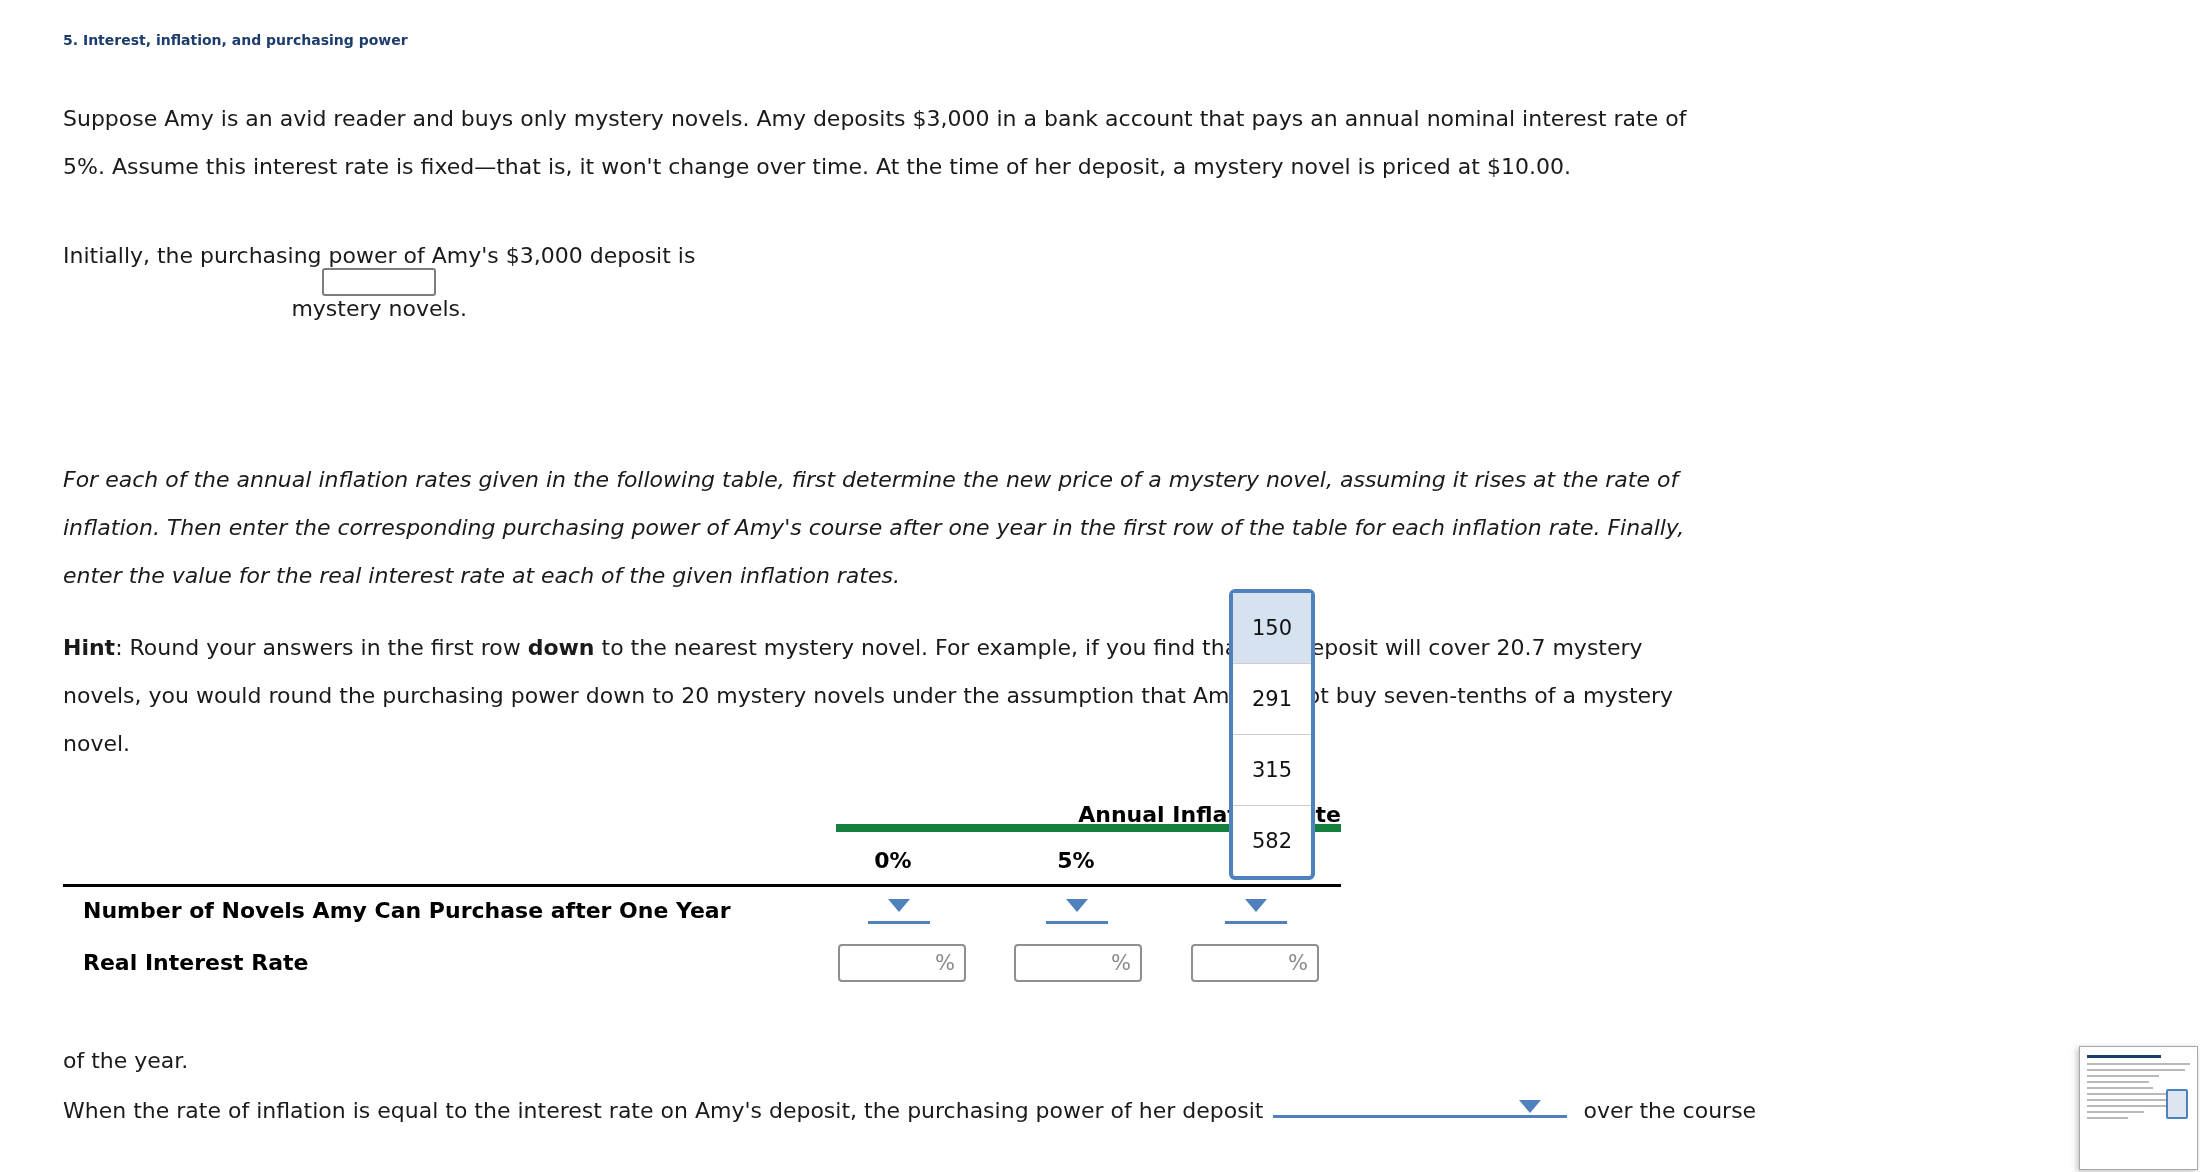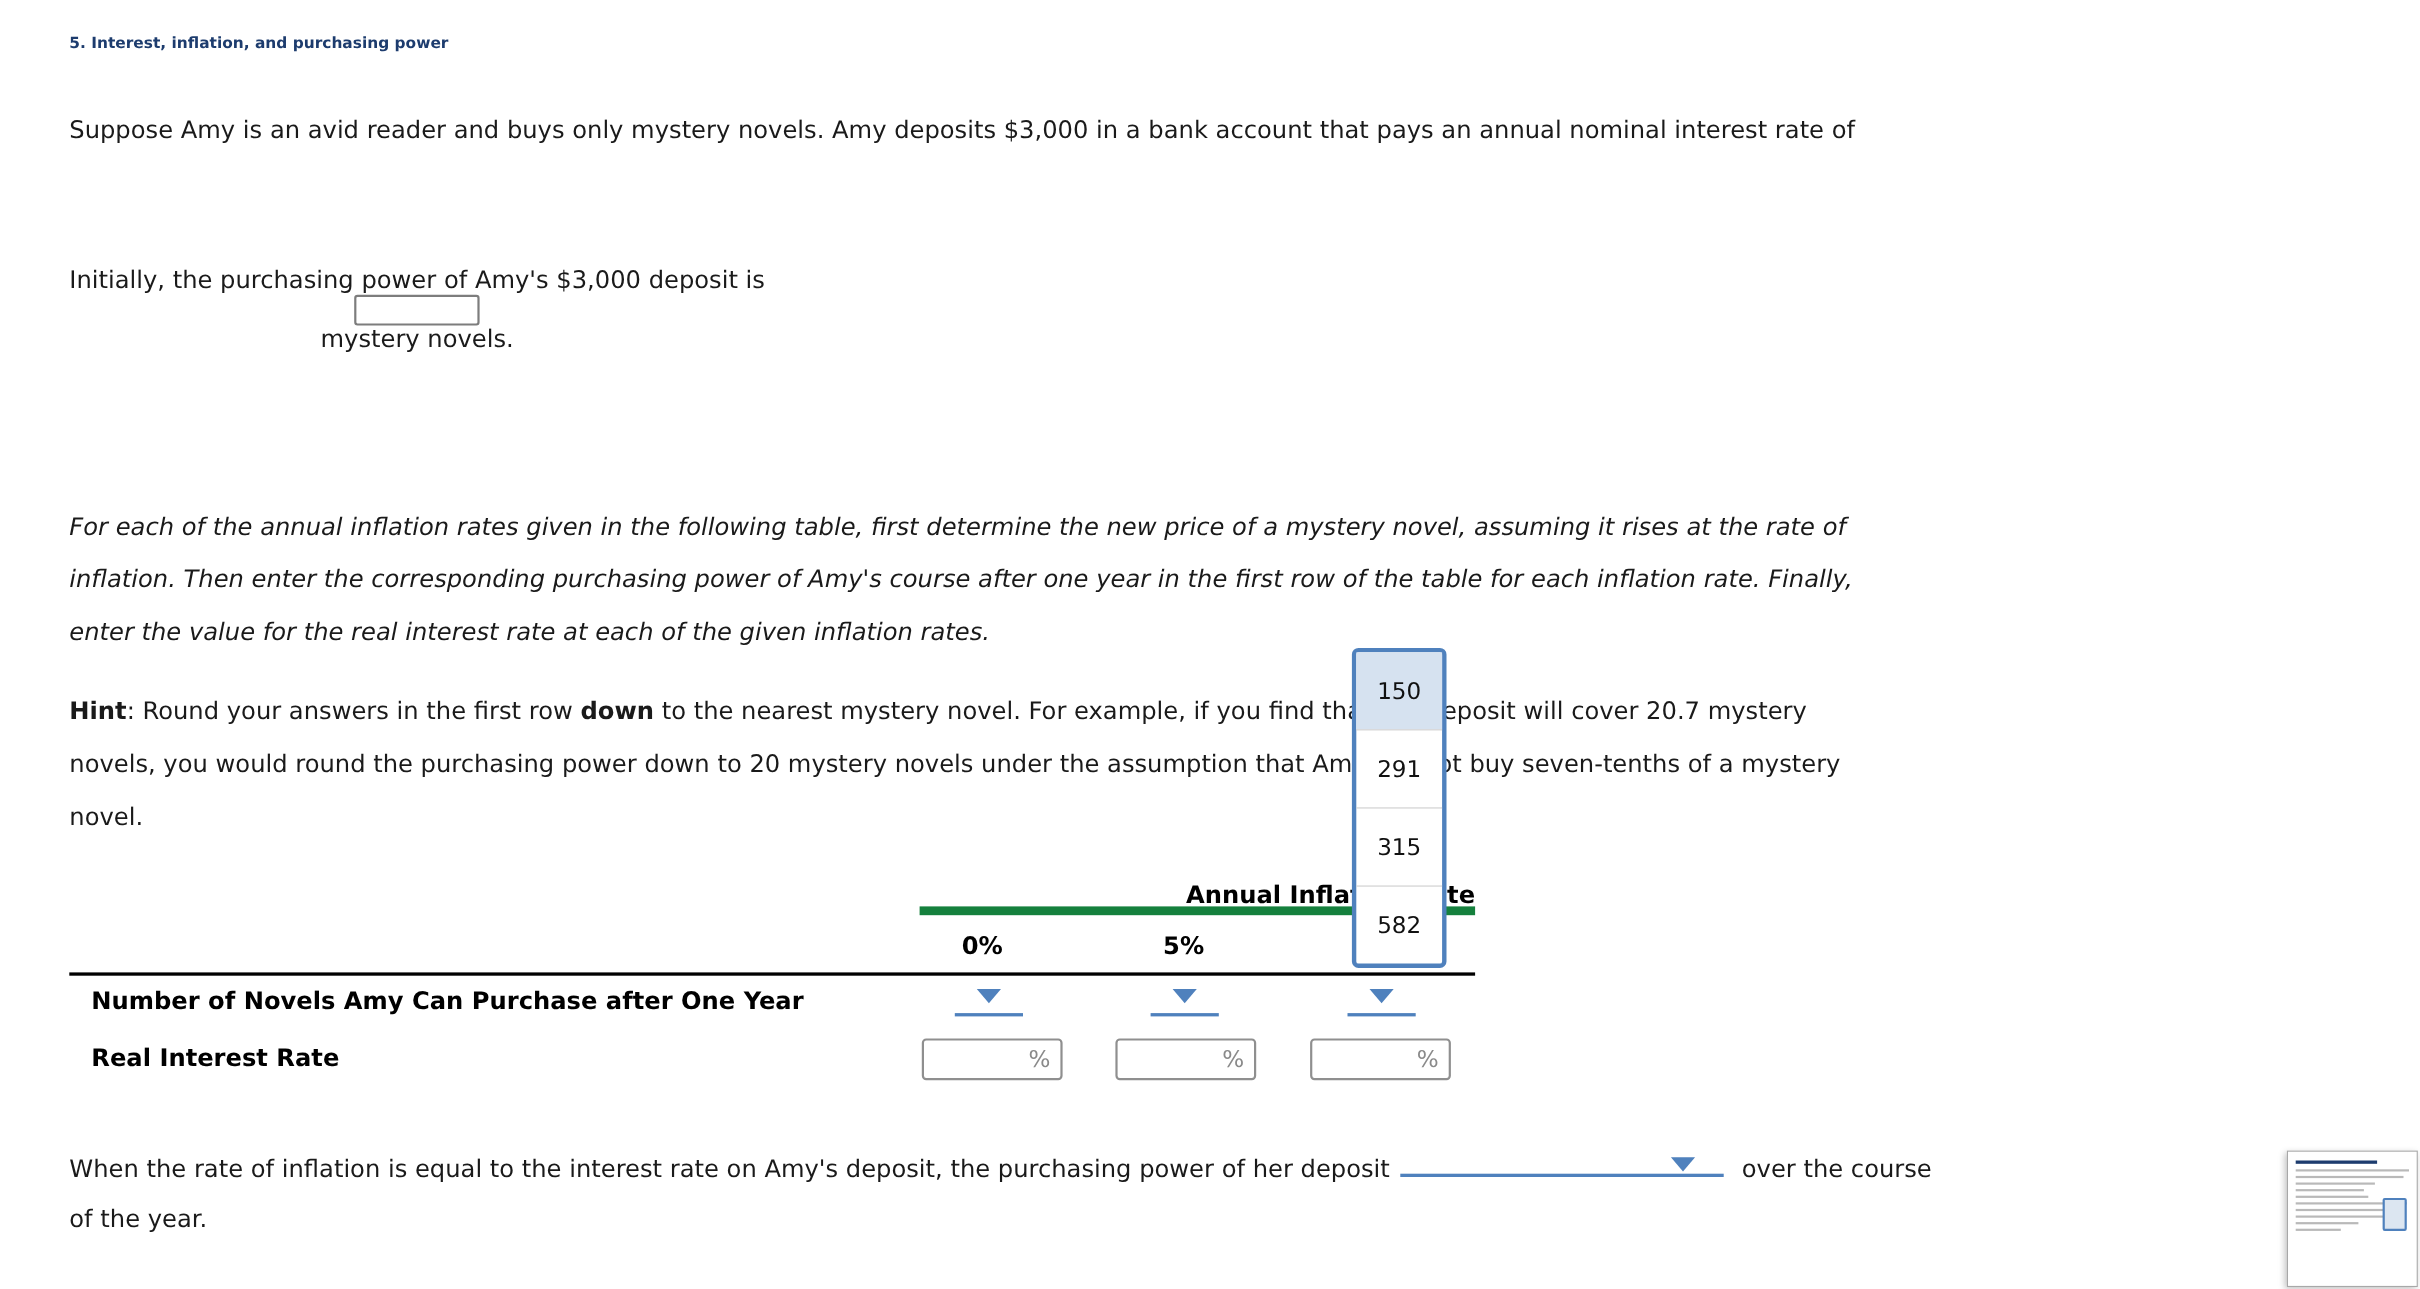--- a/index.html
+++ b/index.html
@@ -91,20 +91,21 @@
 </style>
 </head>
 <body>
 
 <div>
 
   <h1 class="title">5. Interest, inflation, and purchasing power</h1>
 
   <div class="para" style="top:95px">
     <div class="line">Suppose Amy is an avid reader and buys only mystery novels. Amy deposits $3,000 in a bank account that pays an annual nominal interest rate of</div>
+    <div class="line">5%. Assume this interest rate is fixed—that is, it won't change over time. At the time of her deposit, a mystery novel is priced at $10.00.</div>
   </div>
 
   <div class="inline-q">
     <span>Initially, the purchasing power of Amy's $3,000 deposit is</span>
     <input type="text" class="small-input" value="" style="">
     <span>mystery novels.</span>
   </div>
 
   <div class="para italic" style="top:456px">
     <div class="line">For each of the annual inflation rates given in the following table, first determine the new price of a mystery novel, assuming it rises at the rate of</div>
@@ -154,22 +155,22 @@
   </div>
 
   <div class="open-dd">
     <div class="opt selected">150</div>
     <div class="opt">291</div>
     <div class="opt">315</div>
     <div class="opt">582</div>
   </div>
 
   <div class="closing">
+    <div class="line">of the year.</div>
     <div class="line"><span>When the rate of inflation is equal to the interest rate on Amy's deposit, the purchasing power of her deposit</span><span class="sel-inline"><span class="dd-caret"></span></span><span>over the course</span></div>
-    <div class="line">of the year.</div>
   </div>
 
   <div class="thumb">
     <div class="t-title"></div>
     <div class="t-line" style="width:100%"></div>
     <div class="t-line" style="width:95%"></div>
     <div class="t-line" style="width:70%"></div>
     <div class="t-line" style="width:60%"></div>
     <div class="t-line" style="width:64%"></div>
     <div class="t-line" style="width:98%"></div>

